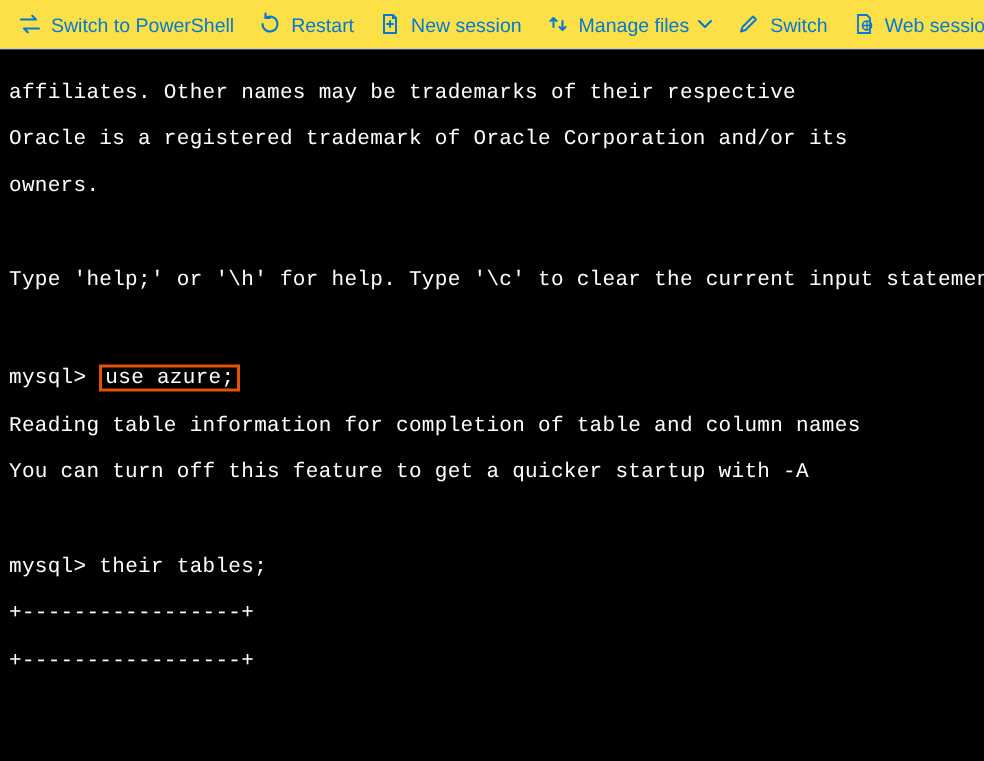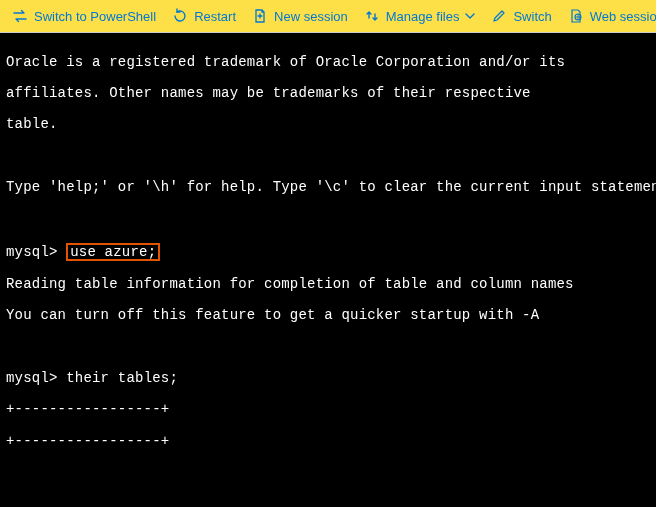--- a/index.html
+++ b/index.html
@@ -105,23 +105,23 @@
           <path d="M4 2h6l2 2v10H4z" fill="none" stroke="#0078d4" stroke-width="1.2"></path>
           <circle cx="10" cy="9" r="3" fill="none" stroke="#0078d4" stroke-width="1.1"></circle>
           <path d="M7 9h6M10 6v6" fill="none" stroke="#0078d4" stroke-width="0.9"></path>
         </svg>
     </span>
     <span>Web session</span>
   </div>
 </div>
 
 <div class="terminal">
+<div>affiliates. Other names may be trademarks of their respective</div>
 <div>Oracle is a registered trademark of Oracle Corporation and/or its</div>
-<div>affiliates. Other names may be trademarks of their respective</div>
-<div>table.</div>
+<div>owners.</div>
 <div>&nbsp;</div>
 <div>Type 'help;' or '\h' for help. Type '\c' to clear the current input statement.</div>
 <div>&nbsp;</div>
 <div><span>mysql&gt;</span> <span class="hl-box"><span>use azure;</span></span></div>
 <div>Reading table information for completion of table and column names</div>
 <div>You can turn off this feature to get a quicker startup with -A</div>
 <div>&nbsp;</div>
 <div><span>mysql&gt;</span> <span>their tables;</span></div>
 <div>+-----------------+</div>
 <div>+-----------------+</div>

